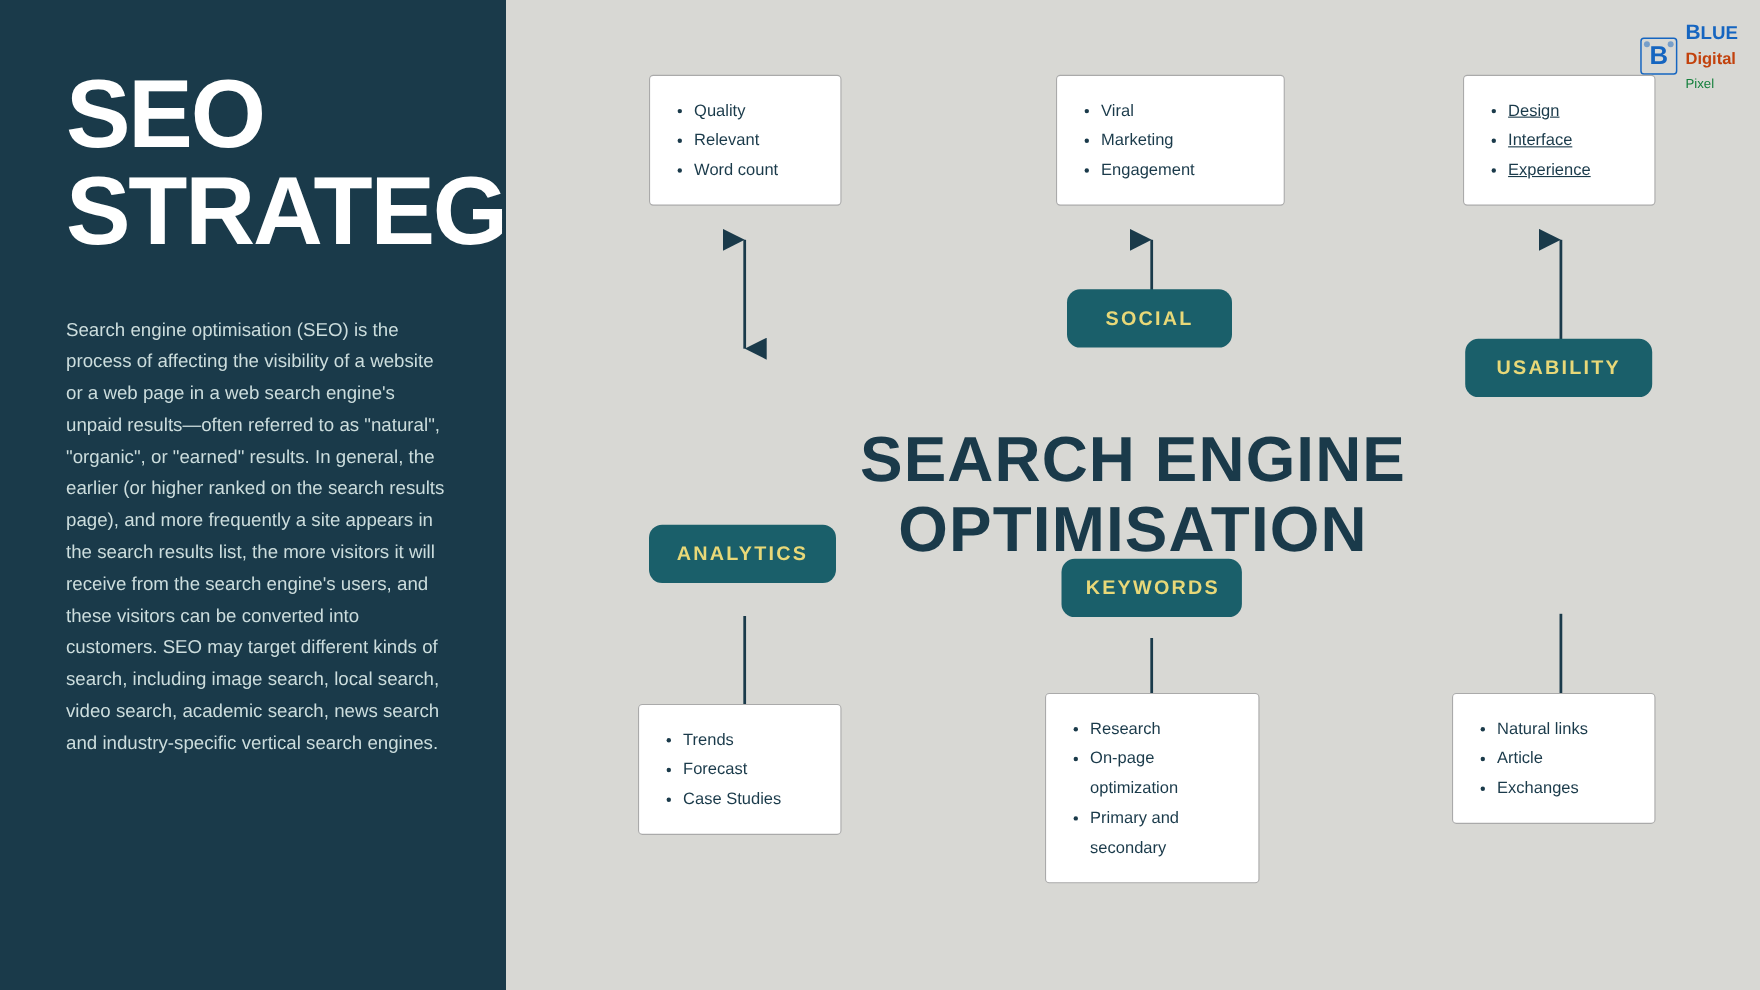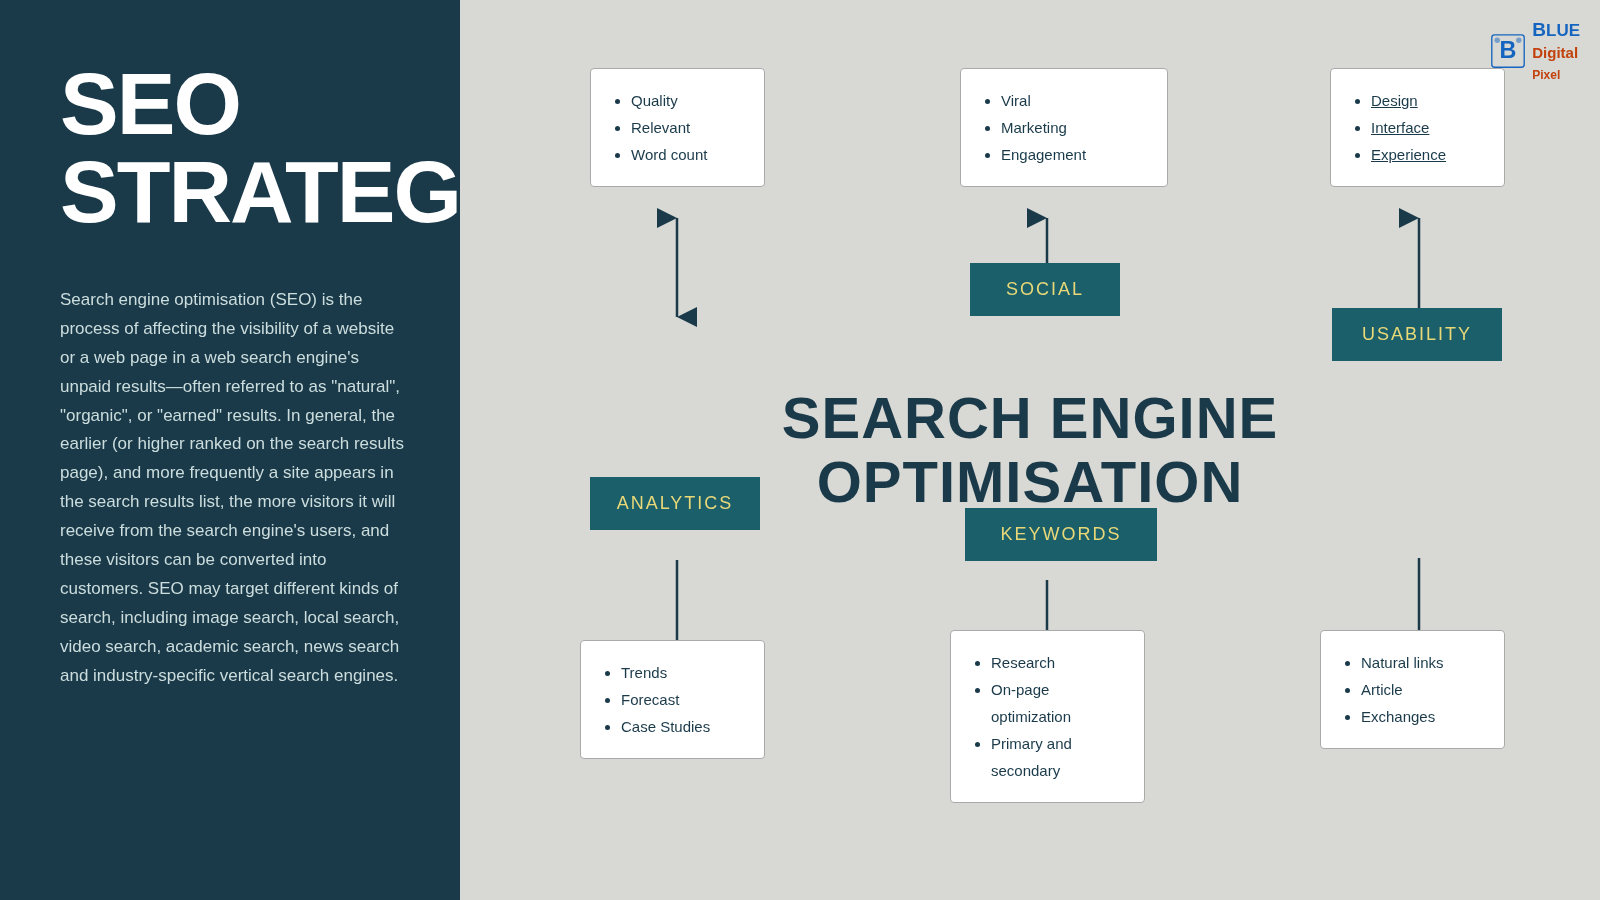--- a/index.html
+++ b/index.html
@@ -75,25 +75,25 @@
       letter-spacing: 1px;
       white-space: nowrap;
     }
 
     
     .teal-box {
       position: absolute;
       background-color: #1a5f6a;
       color: #e8d878;
       font-size: 18px;
-      font-weight: 400;
+      font-weight: 700;
       text-transform: uppercase;
       letter-spacing: 2px;
       padding: 16px 22px;
-      border-radius: 0;
+      border-radius: 12px;
       text-align: center;
       min-width: 140px;
     }
 
     
     .bullet-box {
       position: absolute;
       background-color: #ffffff;
       border: 1.5px solid #aaa;
       border-radius: 4px;
@@ -142,21 +142,21 @@
   <div class="logo">
     <svg class="logo-icon" viewBox="0 0 40 40">
       <rect x="2" y="2" width="36" height="36" rx="3" fill="none" stroke="#1565C0" stroke-width="1.5"></rect>
       <text x="20" y="28" text-anchor="middle" font-size="26" font-weight="900" fill="#1565C0">B</text>
       <circle cx="8" cy="8" r="3" fill="#1565C0" opacity="0.5"></circle>
       <circle cx="32" cy="8" r="3" fill="#1565C0" opacity="0.5"></circle>
     </svg>
     <div style="font-size:17px; line-height:1.25; color:#1a3a4a; font-weight:700;">
       <span style="color:#1565C0; font-weight:900; font-size:19px;">B</span><span style="color:#1565C0;">LUE</span><br>
       <span style="color:#c2410c; font-size:15px;">Digital</span><br>
-      <span style="color:#c2410c; font-size:12px; font-weight:700;">Pixel</span>
+      <span style="color:#15803d; font-size:12px; font-weight:400;">Pixel</span>
     </div>
   </div>
 
   <div class="center-title">SEARCH ENGINE<br>OPTIMISATION</div>
 
   <div class="bullet-box" style="left: 130px; top: 68px; width: 175px;">
     <ul>
       <li>Quality</li>
       <li>Relevant</li>
       <li>Word count</li>
@@ -219,21 +219,21 @@
 
   <svg class="arrow-svg" style="left:585px; top:580px;" width="4" height="80">
     <defs>
       <marker id="ad6" markerWidth="8" markerHeight="8" refX="4" refY="8" orient="auto">
         <path d="M0,0 L4,8 L8,0 Z" fill="#1a3a4a"></path>
       </marker>
     </defs>
     <line x1="2" y1="0" x2="2" y2="72" stroke="#1a3a4a" stroke-width="2.5" marker-end="url(#ad6)"></line>
   </svg>
 
-  <div class="teal-box" style="left: 505px; top: 508px; width: 192px;">KEYWORDS</div>
+  <div class="teal-box" style="left: 505px; top: 508px; width: 164px;">KEYWORDS</div>
 
   <div class="bullet-box" style="left: 490px; top: 630px; width: 195px;">
     <ul>
       <li>Research</li>
       <li>On-page optimization</li>
       <li>Primary and secondary</li>
     </ul>
   </div>
 
   <div class="bullet-box" style="left: 870px; top: 68px; width: 175px; text-decoration: underline;">

